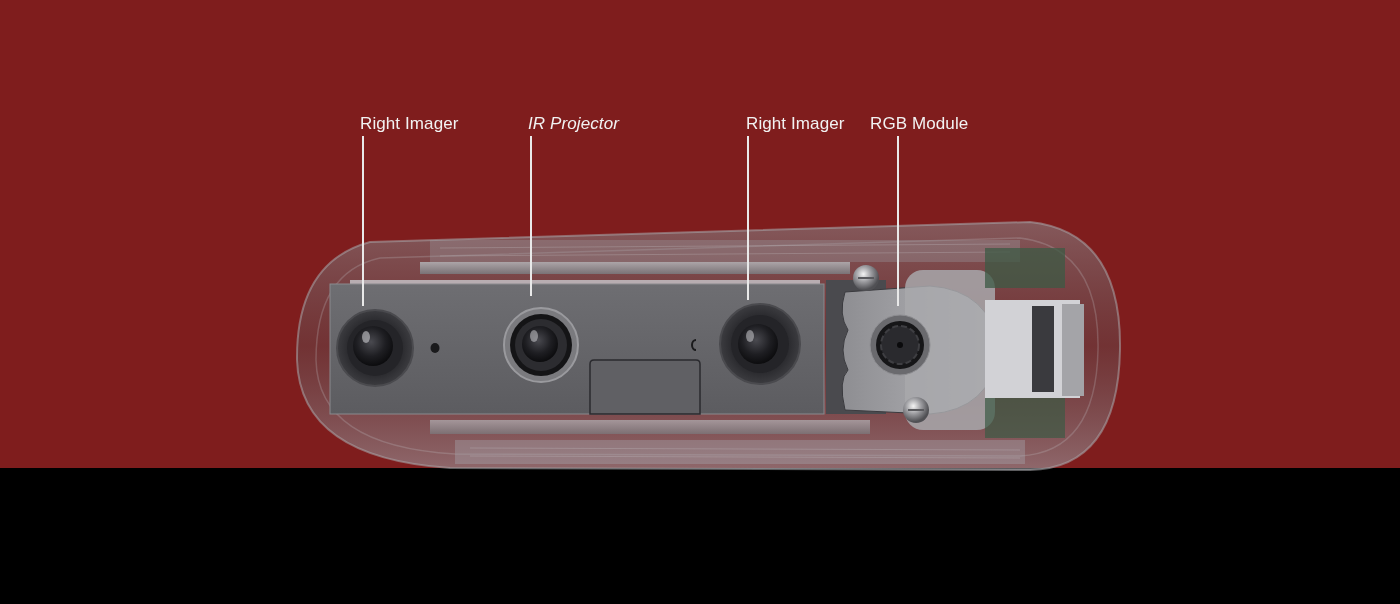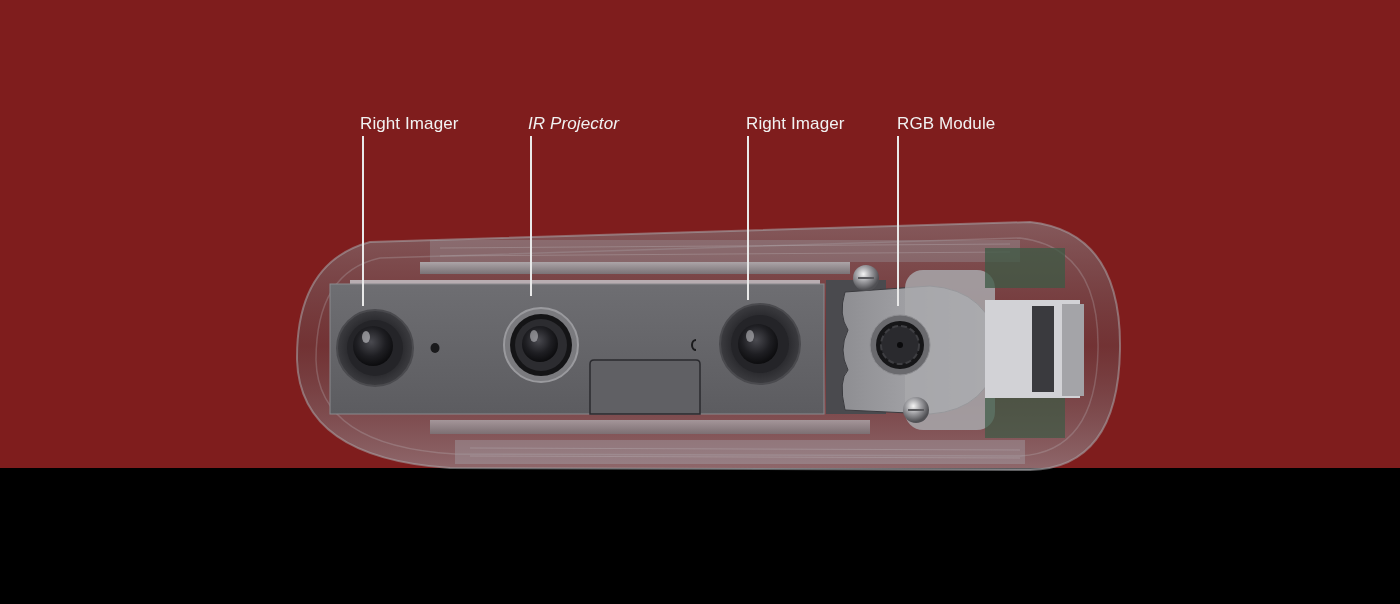--- a/index.html
+++ b/index.html
@@ -135,14 +135,14 @@
   </div>
 
   <div class="callout-line" style="left:362px; height:170px;"></div>
   <div class="callout-line" style="left:530px; height:160px;"></div>
   <div class="callout-line" style="left:747px; height:164px;"></div>
   <div class="callout-line" style="left:897px; height:170px;"></div>
 
   <div class="callout-label" style="left:360px;">Right Imager</div>
   <div class="callout-label" style="left:528px;font-style:italic;">IR Projector</div>
   <div class="callout-label" style="left:746px;">Right Imager</div>
-  <div class="callout-label" style="left:897px;">RGB Module</div>
+  <div class="callout-label" style="left:870px;">RGB Module</div>
 </div>
 
 </body></html>

